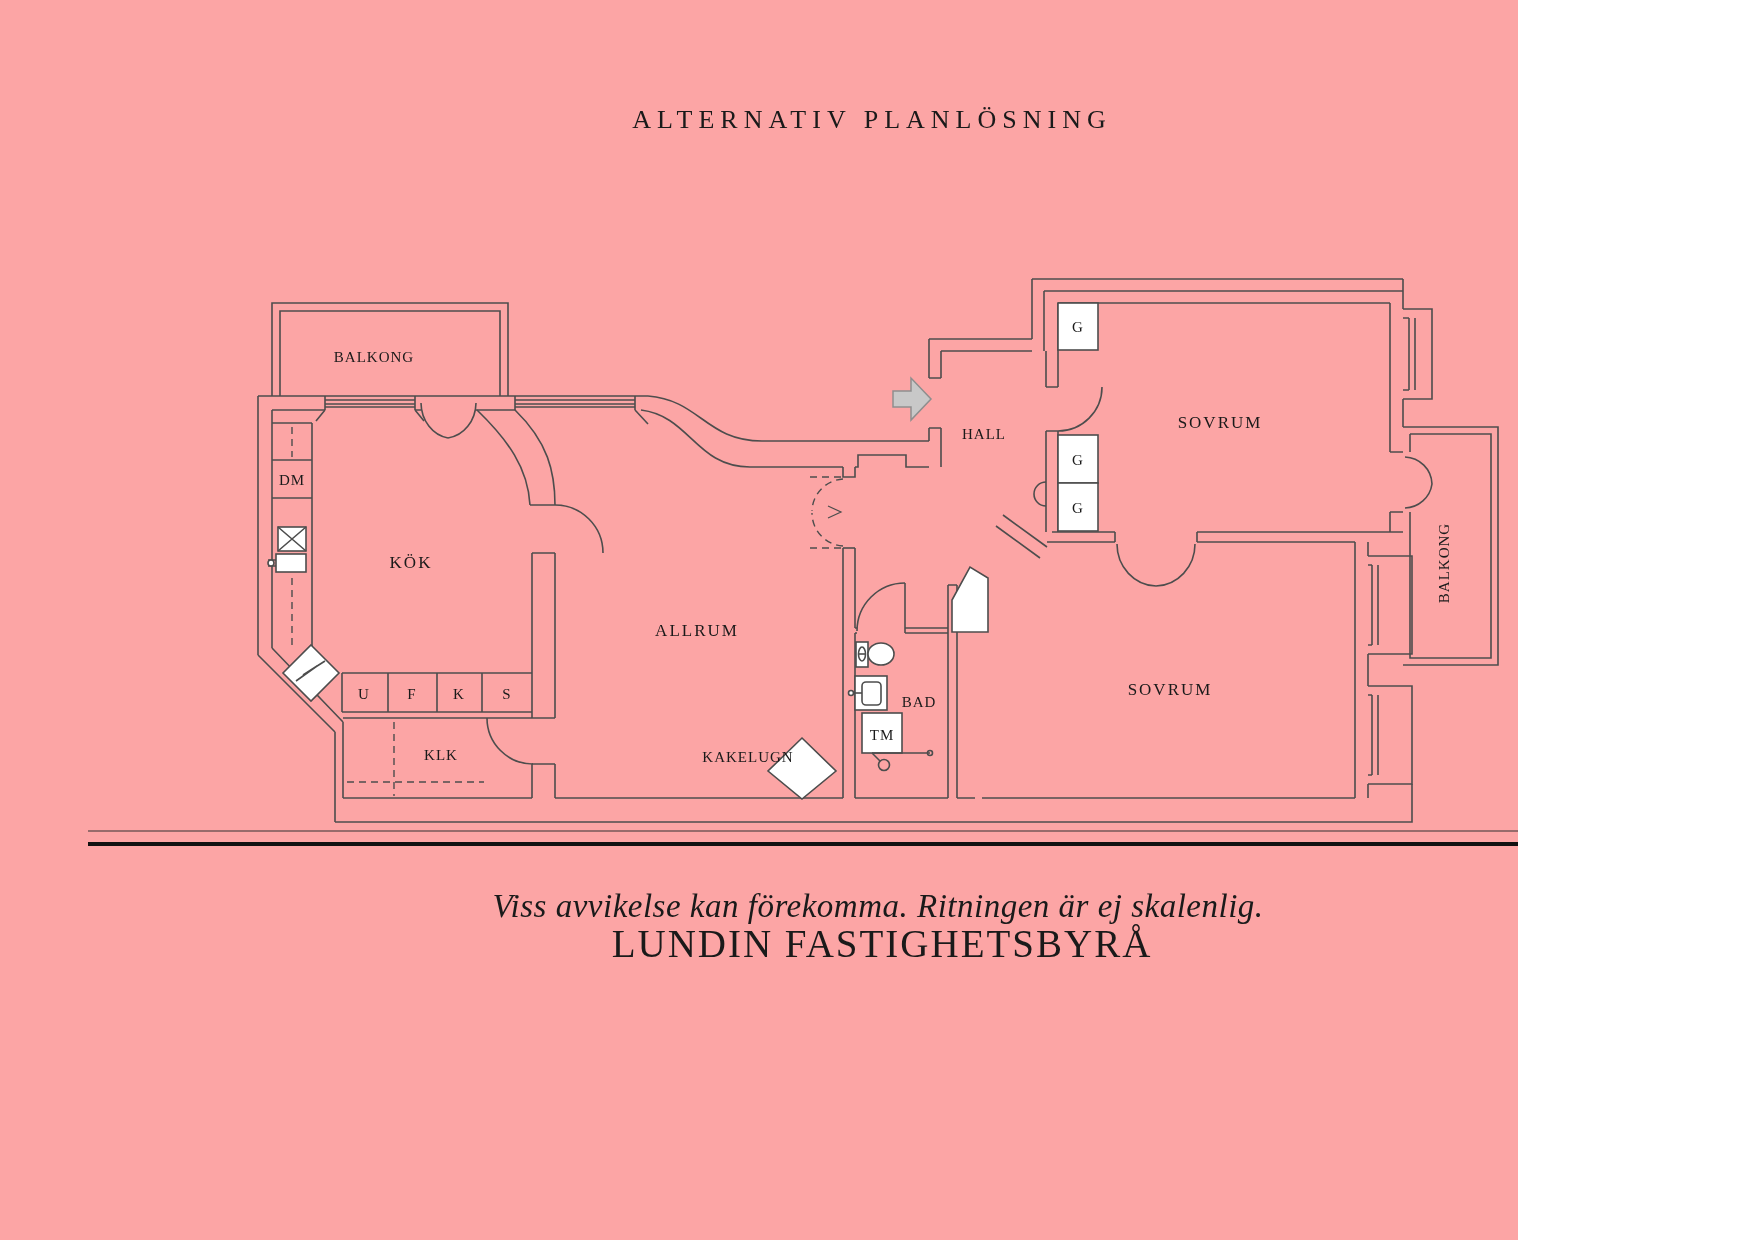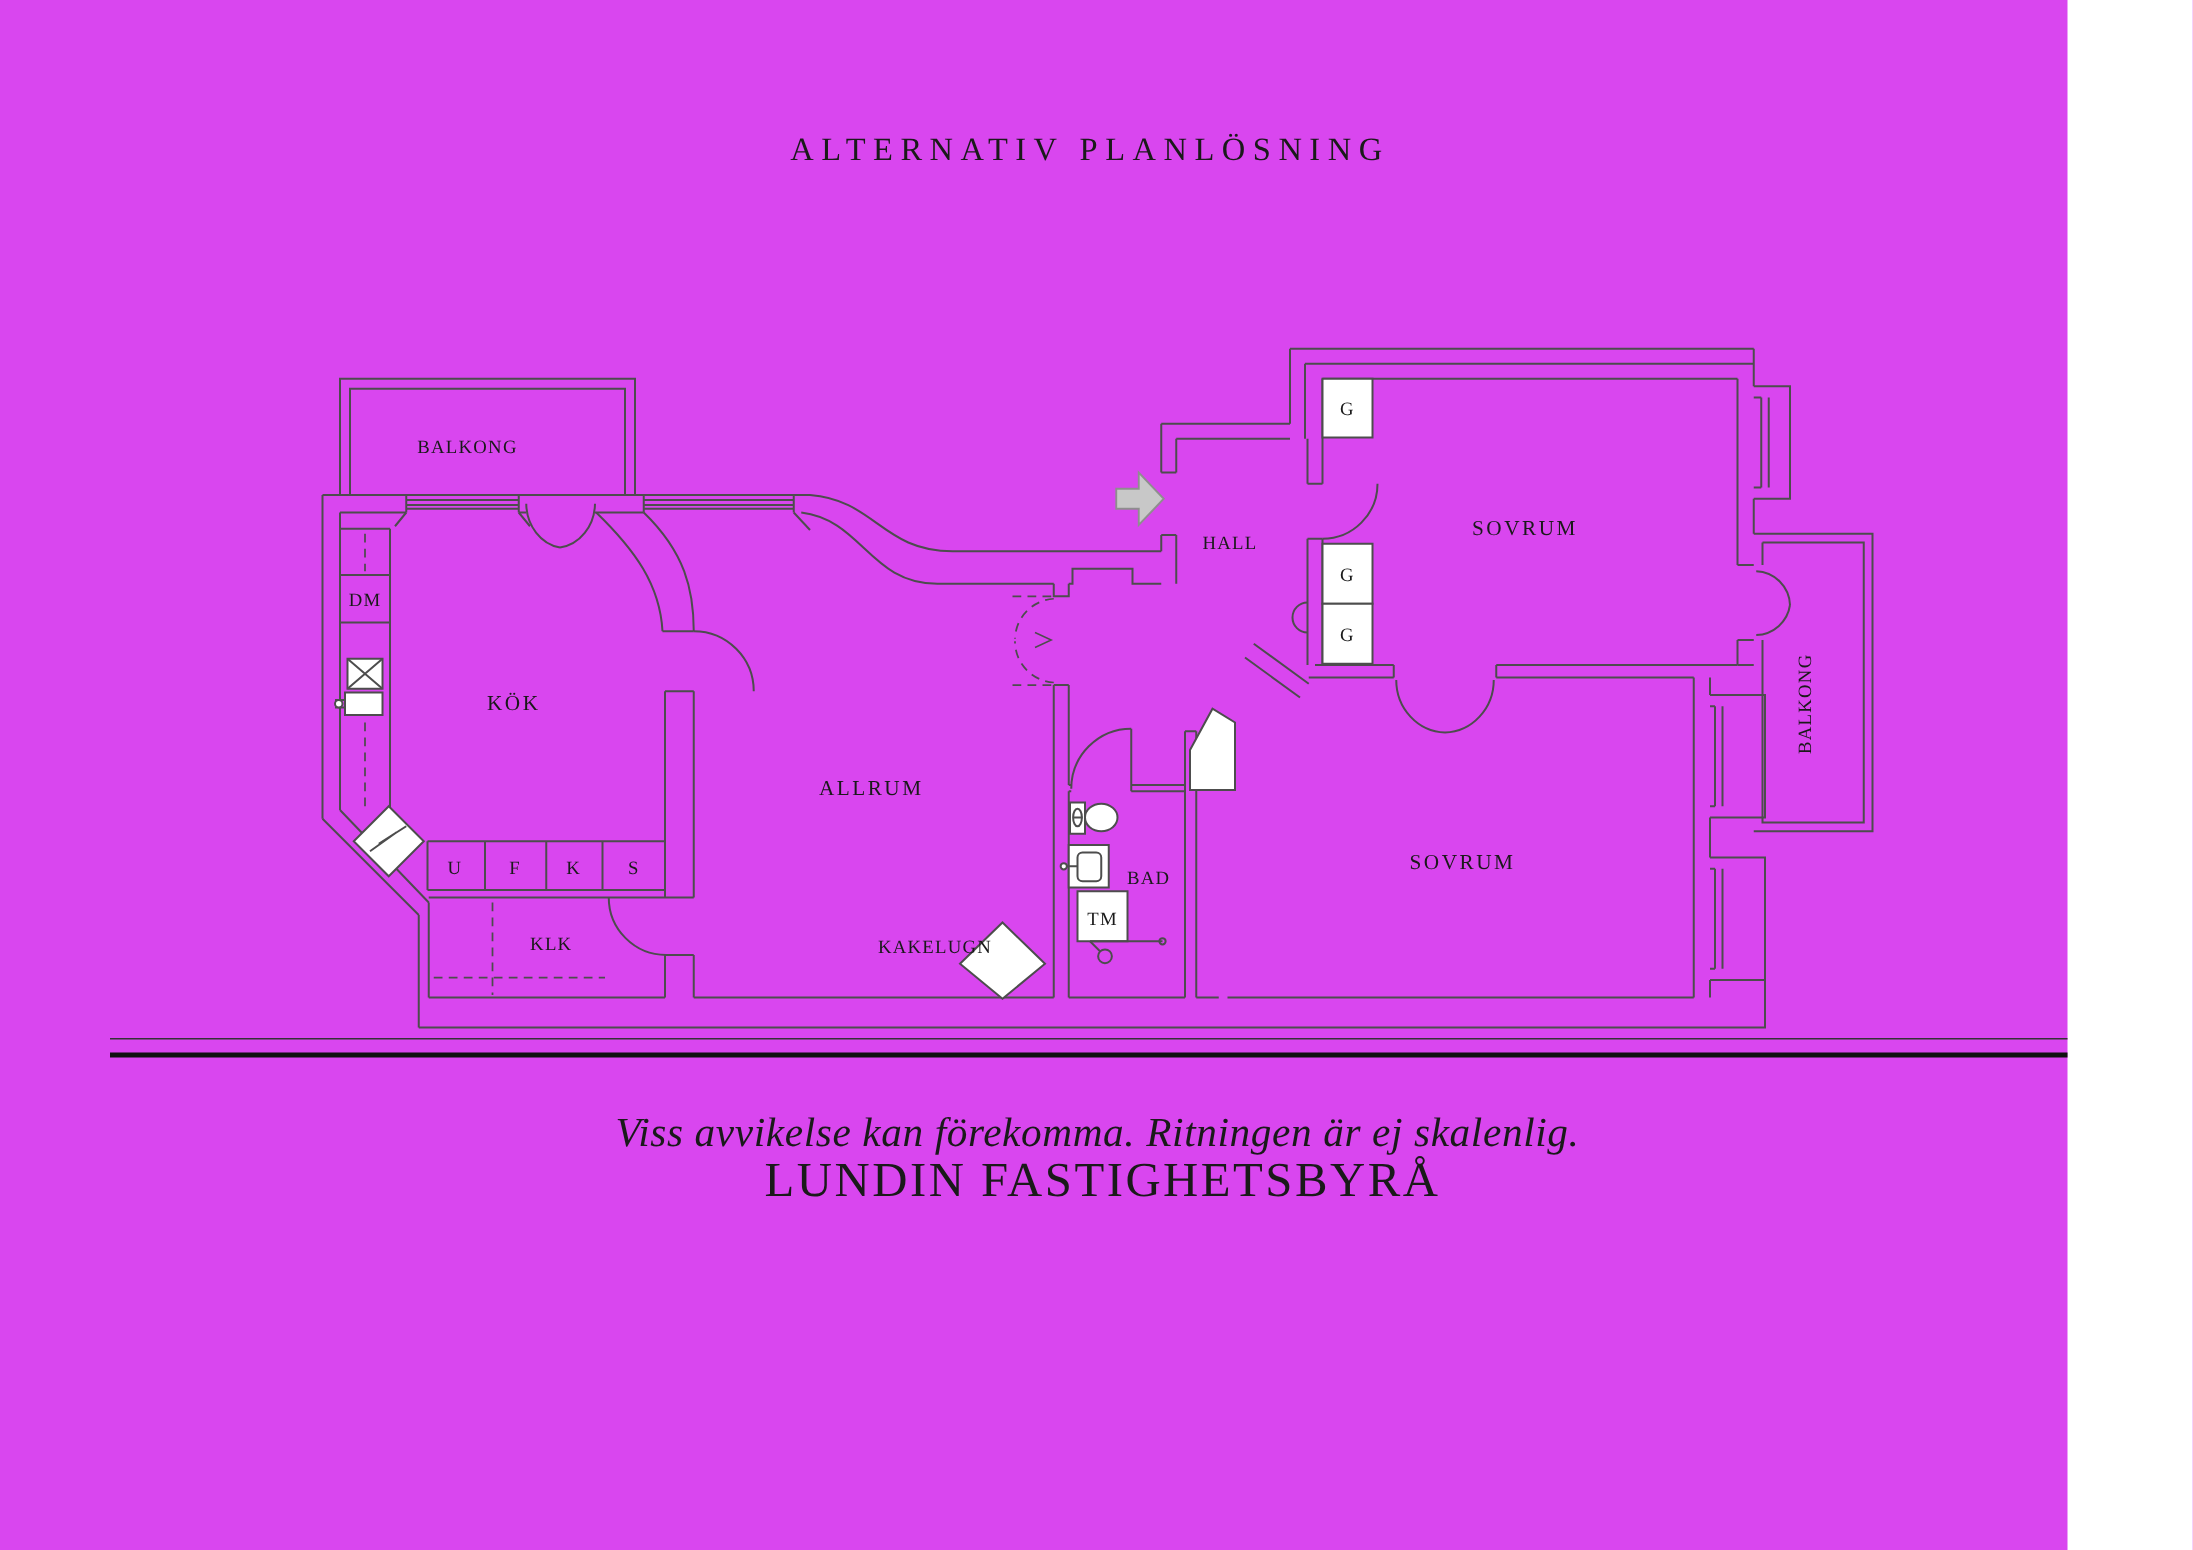--- a/index.html
+++ b/index.html
@@ -1,16 +1,16 @@
 <!DOCTYPE html>
 <html><head>
 <meta charset="utf-8">
 <style>
   html,body{margin:0;padding:0;background:#ffffff;}
-  .page{position:relative;width:1654px;height:1240px;background:#d946ef;overflow:hidden;
+  .page{position:relative;width:1518px;height:1240px;background:#fca5a5;overflow:hidden;
         font-family:"Liberation Serif", serif;}
   svg{position:absolute;top:0;left:0;}
   text{fill:#1a1a1a;font-family:"Liberation Serif", serif;}
   .room-label{font-size:17px;letter-spacing:2px;}
   .small-label{font-size:15px;letter-spacing:1px;}
   .title-label{font-size:26px;letter-spacing:6px;}
   .disclaimer-label{font-size:33px;font-style:italic;letter-spacing:0.5px;}
   .brand-label{font-size:39px;letter-spacing:2px;}
 </style>
 </head>

